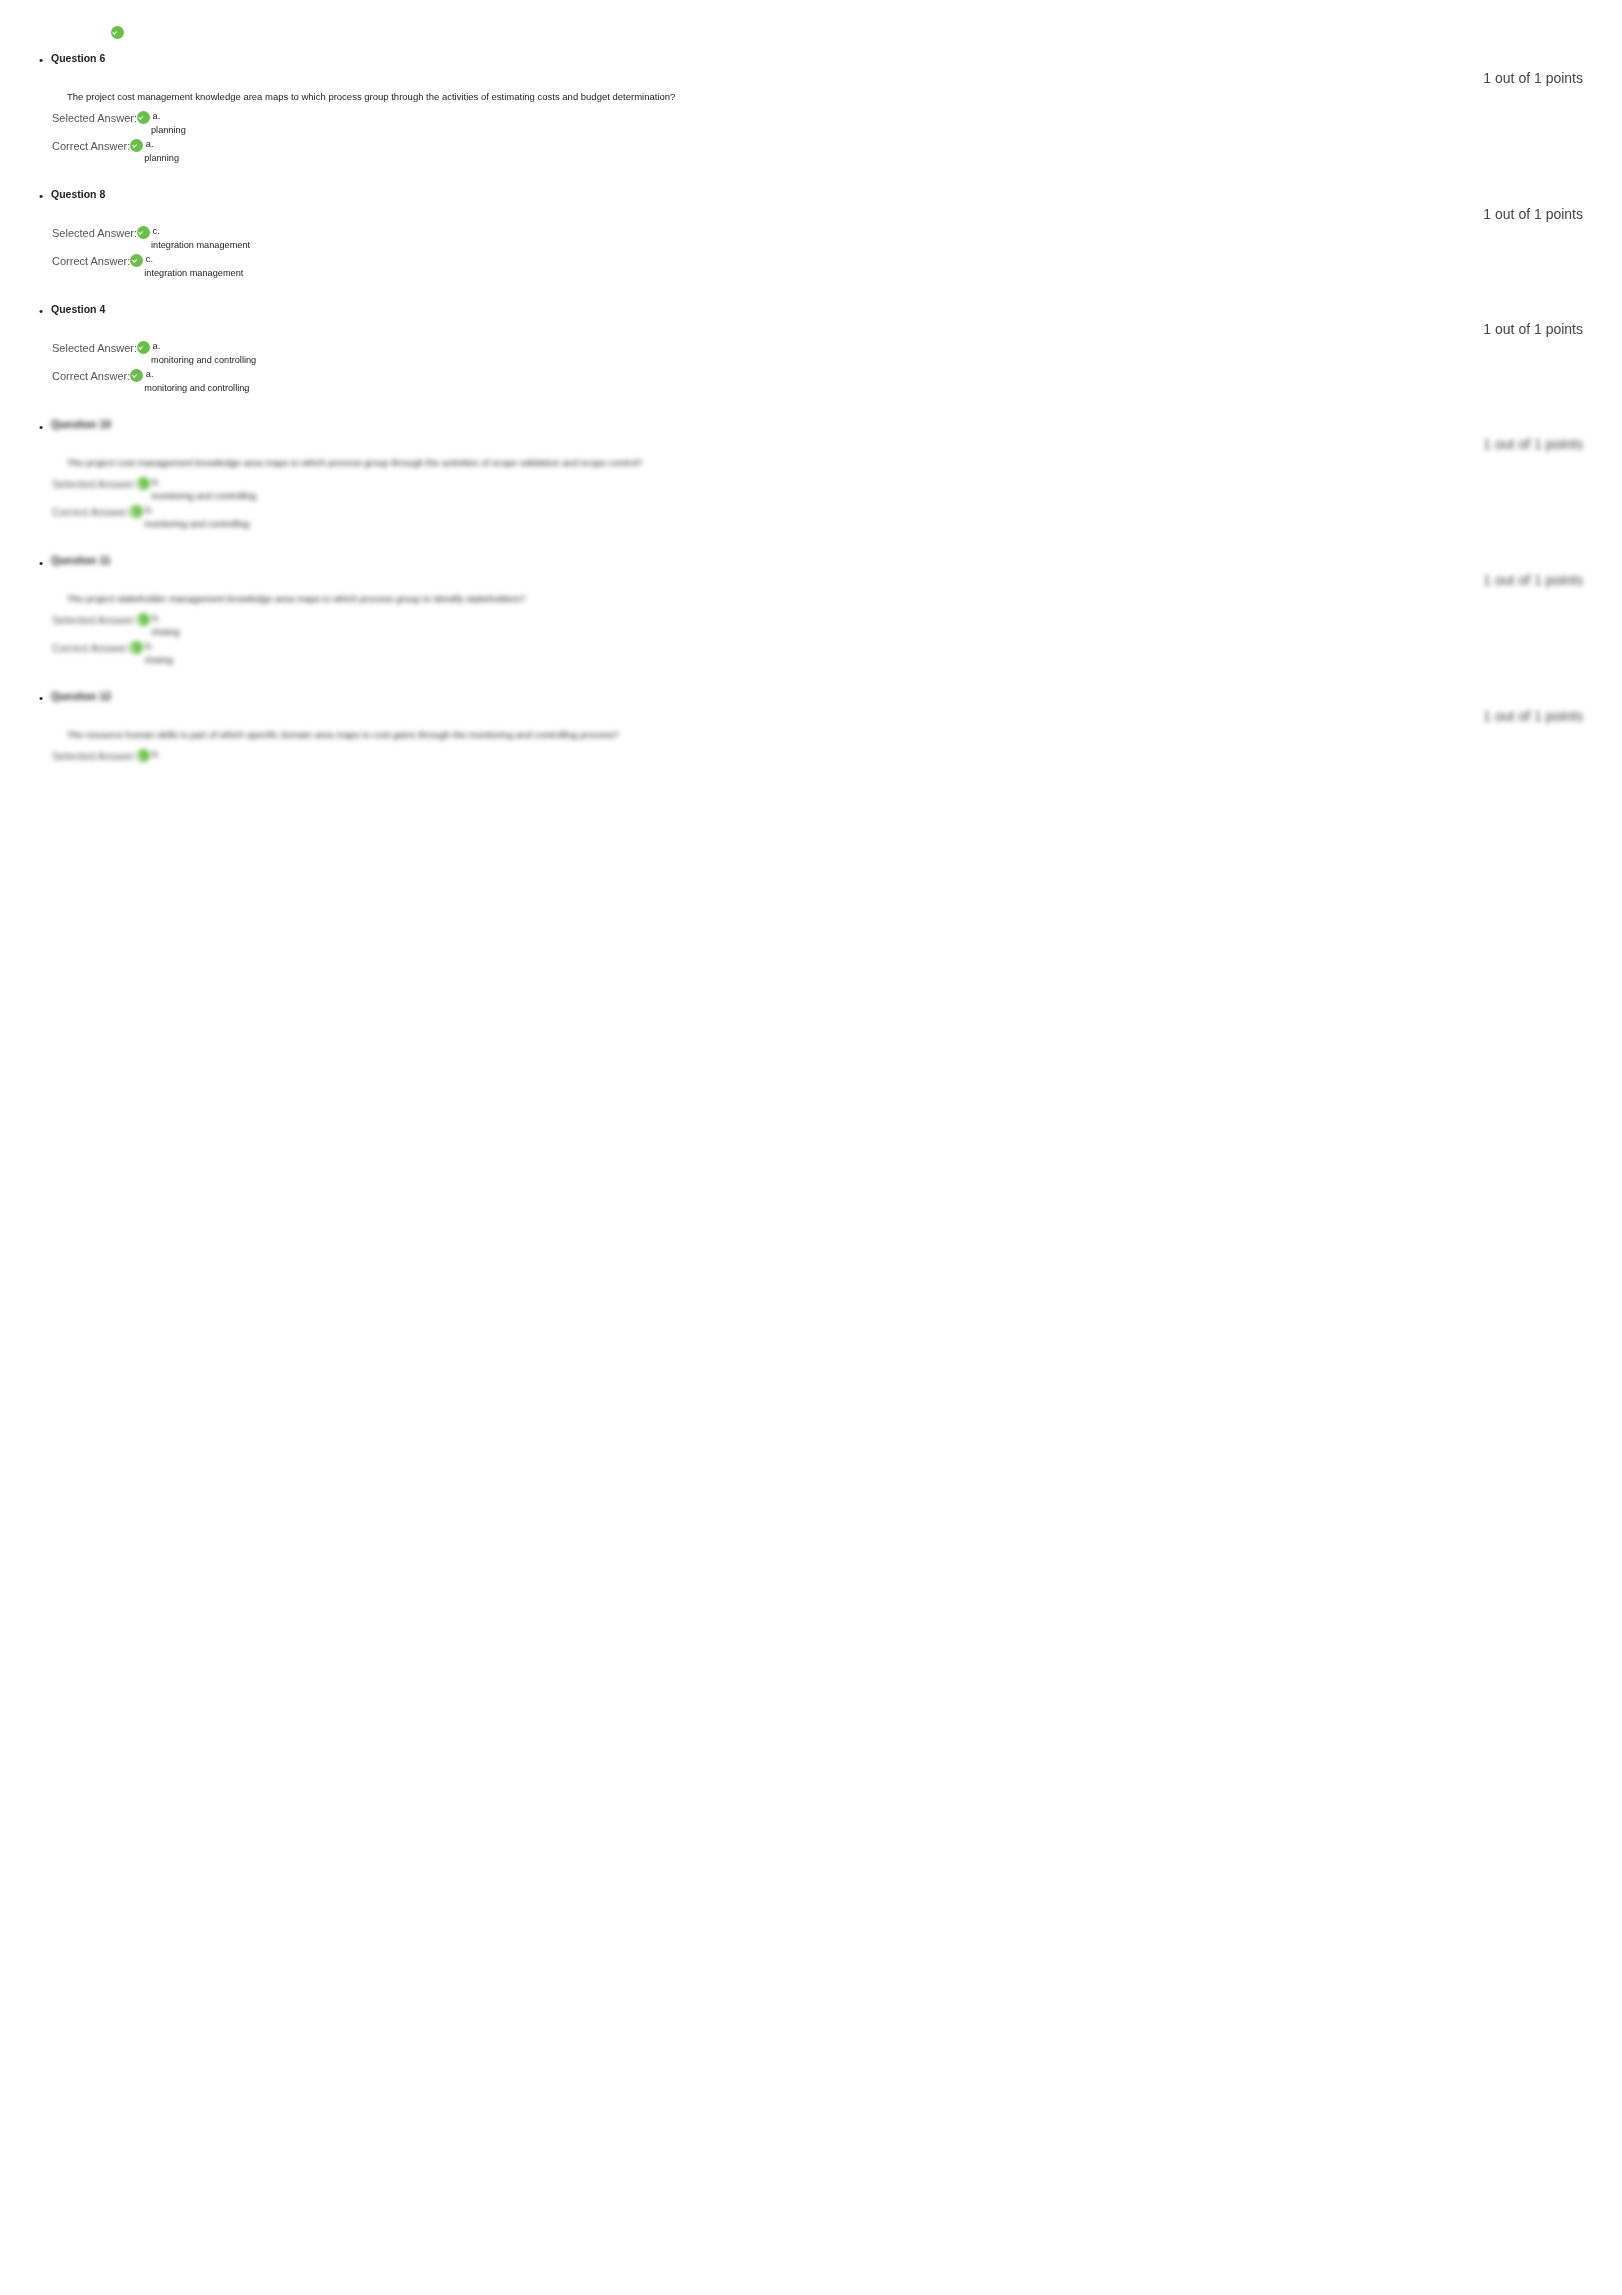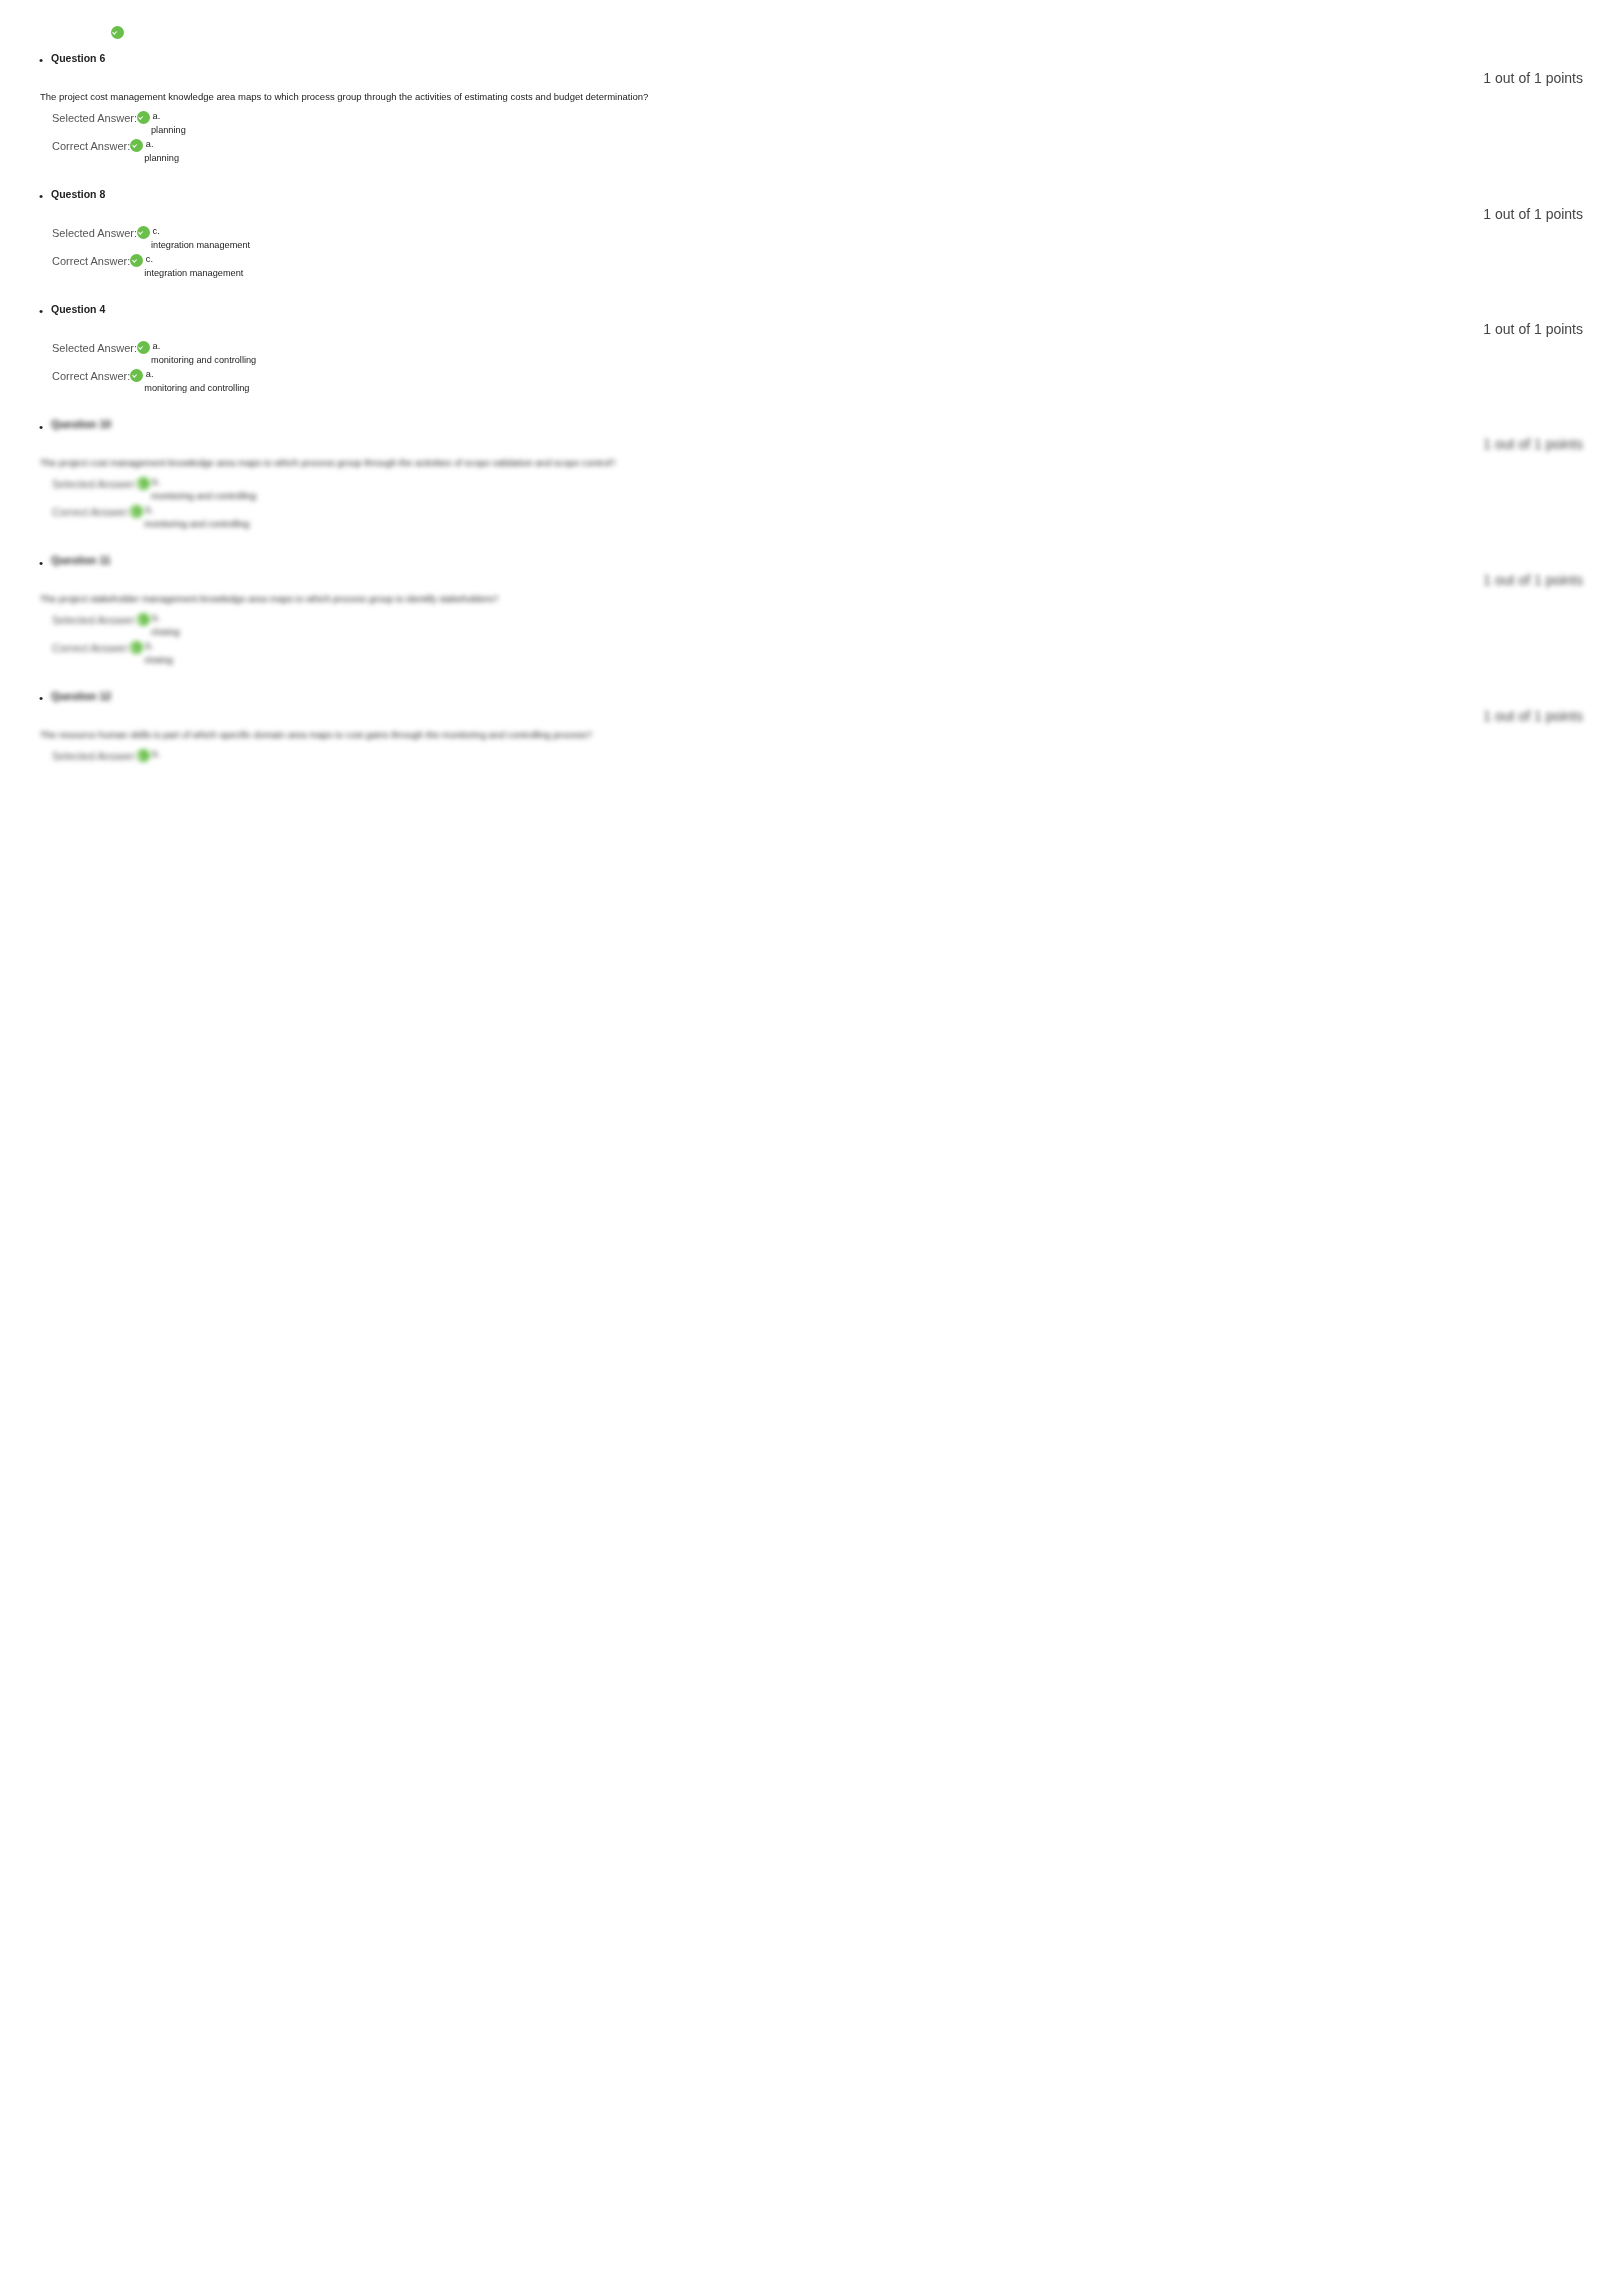--- a/index.html
+++ b/index.html
@@ -31,21 +31,21 @@
       font-size: 10.5px;
     }
     .points-row {
       text-align: right;
       font-size: 14px;
       color: #444;
       margin-bottom: 3.9px;
     }
     .question-text {
       font-size: 9.5px;
-      margin-left: 1px;
+      margin-left: 28px;
       margin-bottom: 6.5px;
       line-height: 1.5;
     }
     .answer-row {
       display: flex;
       align-items: flex-start;
       margin-left: 13px;
       margin-bottom: 3.9px;
     }
     .answer-label {

